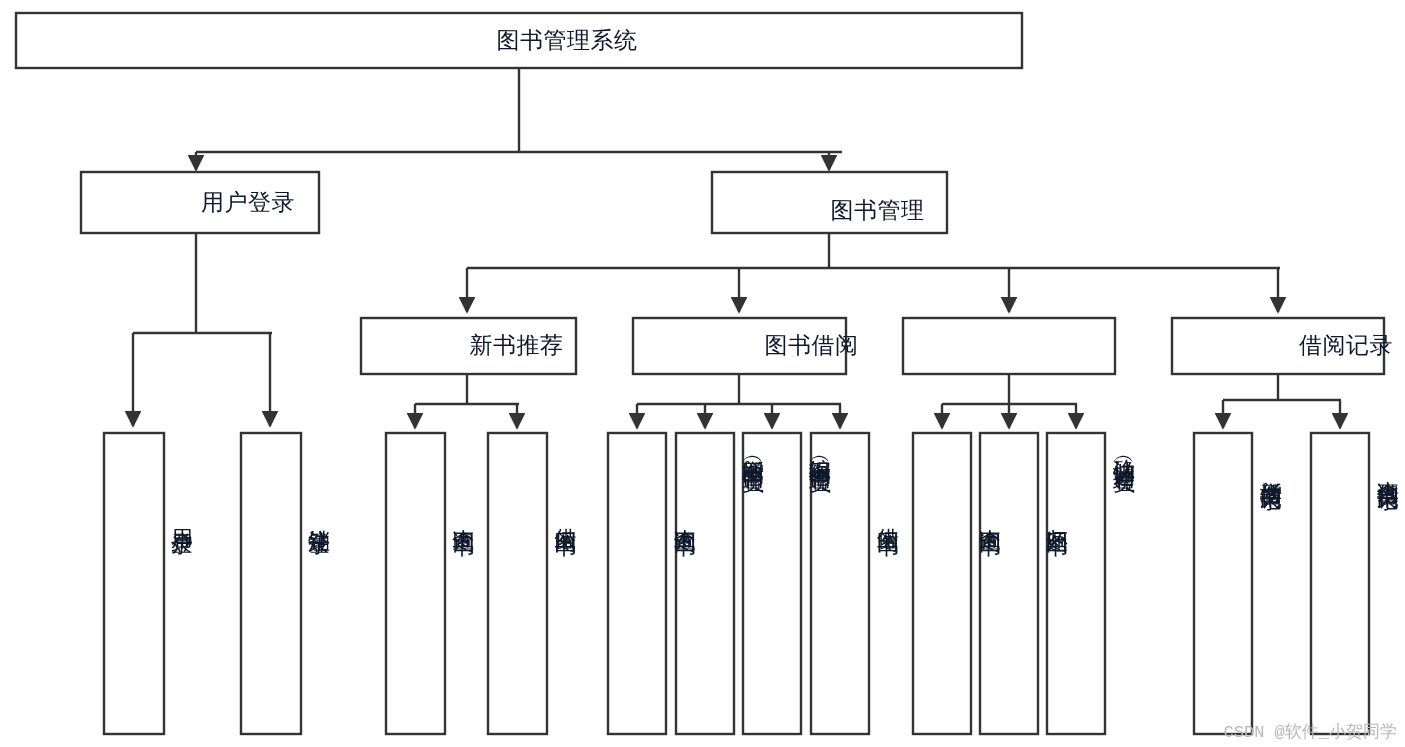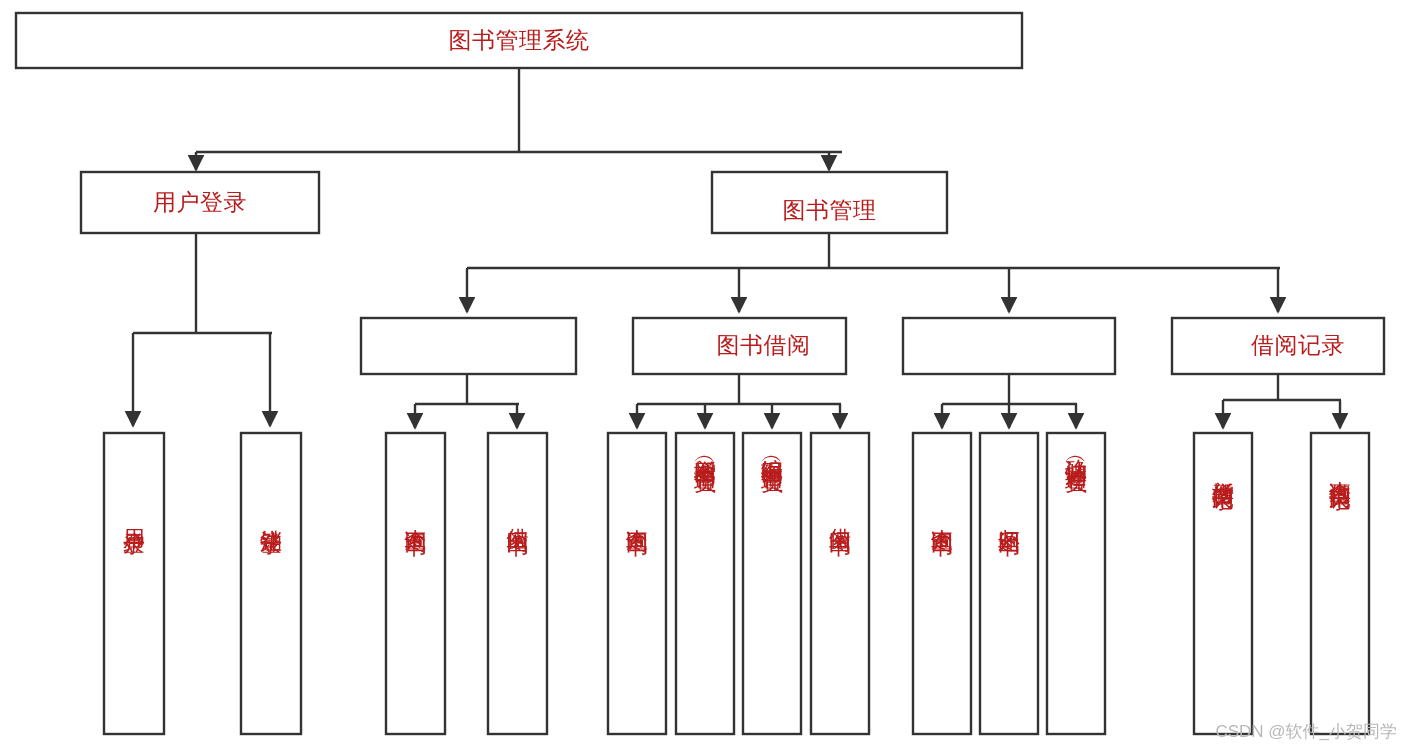--- a/index.html
+++ b/index.html
@@ -39,26 +39,27 @@
   }
   .arrow-head {
     fill: #333333;
     stroke: none;
   }
   .node-label {
     position: absolute;
     display: flex;
     align-items: center;
     justify-content: center;
-    color: #b91c1c;
+    color: #0f172a;
     font-family: "DejaVu Sans", "Liberation Sans", sans-serif;
     pointer-events: none;
     text-align: right;
     line-height: 1.18;
     box-sizing: border-box;
+    margin-left: 48px;
   }
   .node-label.horiz {
     font-size: 23px;
     letter-spacing: 0.5px;
   }
   .node-label.vert {
     writing-mode: vertical-rl;
     text-orientation: upright;
     font-size: 22px;
     letter-spacing: 2px;
@@ -70,21 +71,21 @@
   }
   .node-label.vert.mid {
     padding-top: 30px;
   }
   .watermark {
     position: absolute;
     right: 8px;
     bottom: 4px;
     font-size: 17px;
     color: #b8b8b8;
-    font-family: Liberation Sans, sans-serif;
+    font-family: Liberation Mono, monospace;
     white-space: nowrap;
   }
 </style>
 </head>
 <body>
 
 <div id="diagram-root">
 
   <svg id="diagram-canvas" viewBox="0 0 1405 747">
     <defs>
@@ -174,20 +175,21 @@
 
     <rect class="node-box" x="1194" y="433" width="58" height="301"></rect>
     <rect class="node-box" x="1311" y="433" width="58" height="301"></rect>
   </svg>
 
   <div class="node-label horiz" style="left:16px; top:13px; width:1006px; height:55px;">图书管理系统</div>
 
   <div class="node-label horiz" style="left:81px; top:172px; width:238px; height:61px;">用户登录</div>
   <div class="node-label horiz" style="left:712px; top:172px; width:235px; height:78px;">图书管理</div>
 
+  <div class="node-label horiz" style="left:361px; top:318px; width:215px; height:56px;">新书推荐</div>
   <div class="node-label horiz" style="left:633px; top:318px; width:213px; height:56px;padding-left:48px;">图书借阅</div>
   <div class="node-label horiz" style="left:1172px; top:318px; width:252px; height:56px;">借阅记录</div>
 
   <div class="node-label vert short" style="left:104px; top:433px; width:60px; height:301px;">用户登录</div>
   <div class="node-label vert short" style="left:241px; top:433px; width:60px; height:301px;">注销登录</div>
 
   <div class="node-label vert short" style="left:386px; top:433px; width:59px; height:301px;">查询图书</div>
   <div class="node-label vert short" style="left:488px; top:433px; width:59px; height:301px;">借阅图书</div>
 
   <div class="node-label vert short" style="left:608px; top:433px; width:58px; height:301px;">查询图书</div>

